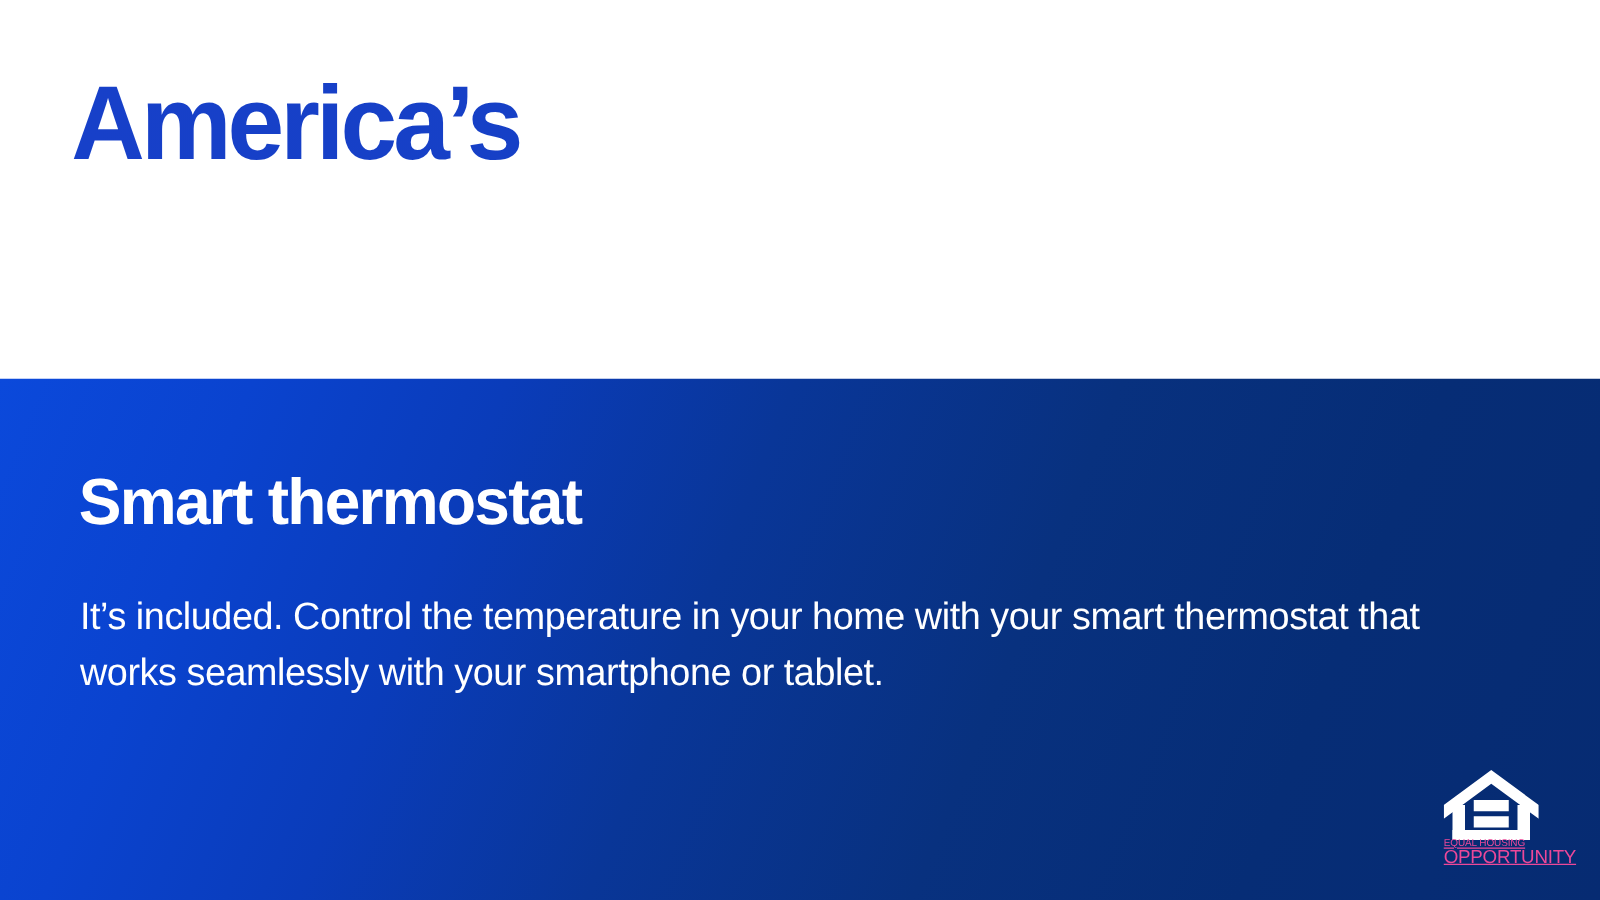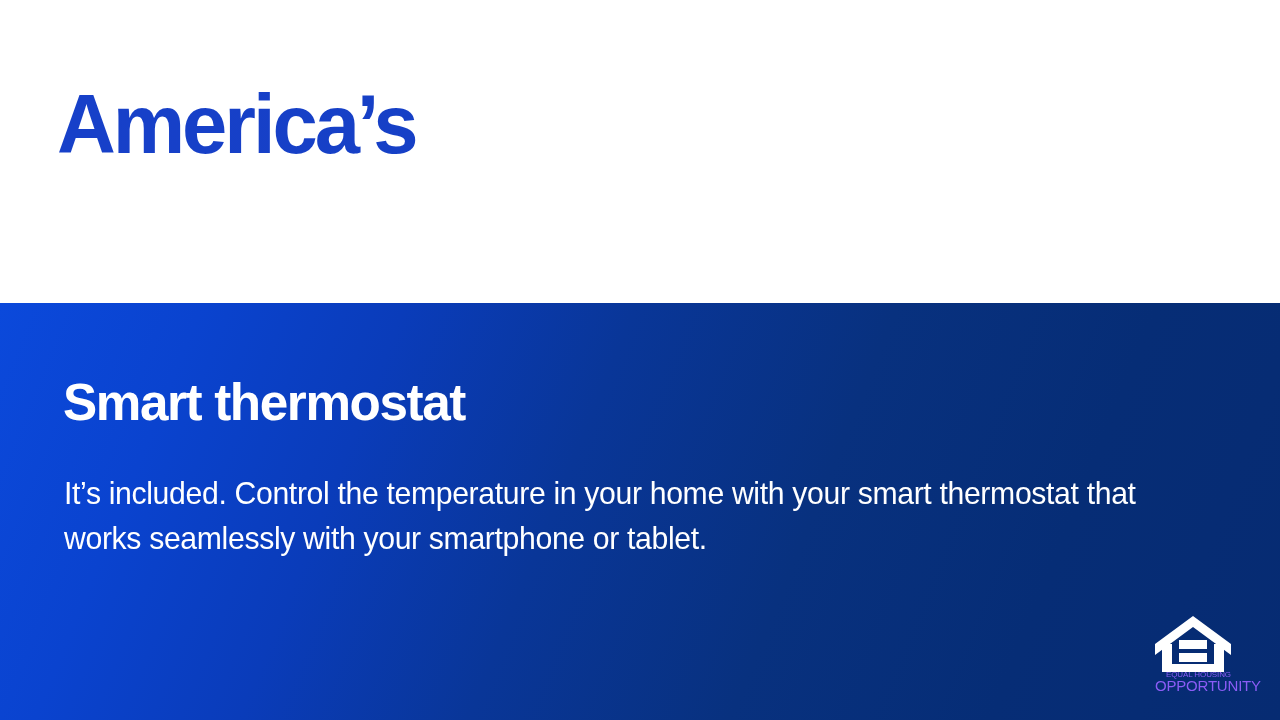--- a/index.html
+++ b/index.html
@@ -23,21 +23,20 @@
   }
 
   
   .logo-band {
     position: absolute;
     left: 0;
     top: 0;
     width: 1280px;
     height: 303px;
     background: #ffffff;
-    margin-top: 26px;
   }
 
   .brand-logo {
     position: absolute;
     left: 57px;
     top: 52px;
     width: 700px;
   }
 
   .brand-line {
@@ -153,23 +152,24 @@
     top: 0;
     width: 76px;
     height: 58px;
   }
 
   .eho-text {
     position: absolute;
     left: 0;
     top: 56px;
     width: 76px;
-    text-align: right;
-    color: #8b5cf6;
-    font-family: "Liberation Sans", sans-serif;
+    text-align: left;
+    color: #ec4899;
+    font-family: "Liberation Sans", sans-serif;
+    text-decoration: underline;
   }
 
   .eho-text-1 {
     display: block;
     font-size: 8px;
     line-height: 9.5px;
     letter-spacing: -0.1px;
     font-weight: normal;
   }
 

